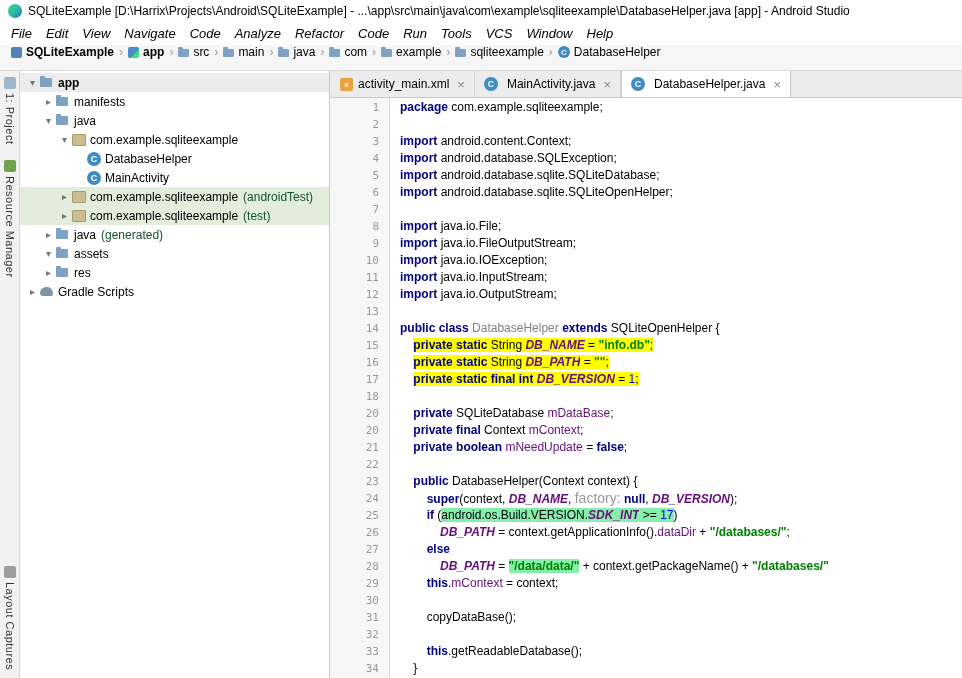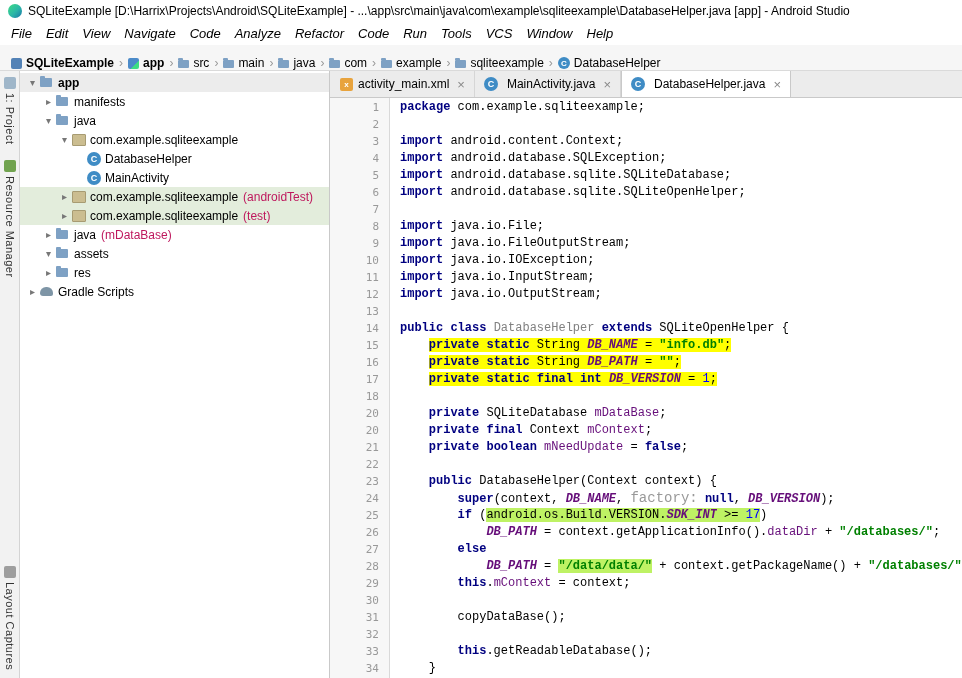--- a/index.html
+++ b/index.html
@@ -10,21 +10,21 @@
 
 .title-bar{height:22px;flex:none;display:flex;align-items:center;gap:6px;padding:0 8px;background:#fff;font-size:12px;white-space:nowrap;overflow:hidden;}
 .as-logo{width:14px;height:14px;flex:none;border-radius:50%;background:linear-gradient(135deg,#3ddc84 0%,#2bb6a8 55%,#1a73a8 100%);}
 .title-text{overflow:hidden;text-overflow:ellipsis;white-space:nowrap;}
 
 
 .menu-bar{height:23px;flex:none;display:flex;align-items:center;padding:0 4px;font-size:13px;background:#fff;}
 .menu-item{padding:2px 7px;cursor:default;font-style:italic;}
 
 
-.crumbs{height:26px;flex:none;display:flex;align-items:flex-end;padding:0 10px;font-size:12px;background:#F6F6F6;border-bottom:1px solid #DADADA;white-space:nowrap;overflow:hidden;}
+.crumbs{height:26px;flex:none;display:flex;align-items:flex-start;padding:0 10px;font-size:12px;background:#F6F6F6;border-bottom:1px solid #DADADA;white-space:nowrap;overflow:hidden;}
 .crumb{display:inline-flex;align-items:center;margin:0 1px;}
 .bold{font-weight:bold;}
 .crumb-sep{color:#999;margin:0 4px;font-size:12px;}
 .bicon{width:11px;height:11px;display:inline-flex;align-items:center;justify-content:center;margin-right:4px;position:relative;flex:none;}
 .bicon-project{background:#5382B6;border-radius:2px;}
 .bicon-module{background:linear-gradient(135deg,#4C8BC9 60%,#3DDC84 60%);border-radius:2px;}
 .bicon-folder{background:#7EA1C4;border-radius:1px;margin-top:2px;height:8px;}
 .bicon-folder::before{content:"";position:absolute;left:0;top:-2px;width:5px;height:2px;background:#7EA1C4;border-radius:1px 1px 0 0;}
 .bicon-class{border-radius:50%;background:#3F8CC5;color:#fff;font-size:8px;font-weight:bold;width:12px;height:12px;}
 
@@ -65,42 +65,42 @@
 .tree-arrow{width:13px;flex:none;color:#777;font-size:10px;text-align:center;}
 .ticon{width:15px;height:13px;position:relative;flex:none;margin-right:4px;}
 .ticon-folder::before{content:"";position:absolute;left:1px;top:0;width:5px;height:3px;background:#7EA1C4;border-radius:1px 1px 0 0;}
 .ticon-folder::after{content:"";position:absolute;left:1px;top:2px;width:12px;height:9px;background:#7EA1C4;border-radius:1px;}
 .ticon-package::after{content:"";position:absolute;left:1px;top:1px;width:12px;height:10px;background:#CBBD90;border:1px solid #A79B72;border-radius:1px;}
 .ticon-file::after{content:"";position:absolute;left:2px;top:0;width:10px;height:12px;background:#FAFAFA;border:1px solid #9E9E9E;}
 .ticon-gradle::after{content:"";position:absolute;left:1px;top:2px;width:13px;height:9px;background:#7E95A6;border-radius:6px 6px 2px 3px;}
 .ticon-class{display:inline-flex;align-items:center;justify-content:center;width:14px;height:14px;border-radius:50%;background:#3F8CC5;color:#fff;font-size:9px;font-weight:bold;margin-right:4px;flex:none;font-style:normal;}
 .ticon-xml{display:inline-flex;align-items:center;justify-content:center;width:13px;height:13px;border-radius:2px;background:#E8A33D;color:#fff;font-size:8px;font-weight:bold;flex:none;}
 .tree-label{color:#000;}
-.tree-suffix{color:#be185d;margin-left:5px;}
+.tree-suffix{color:#14532d;margin-left:5px;}
 
 
 .editor{flex:1;display:flex;flex-direction:column;min-width:0;min-height:0;background:#fff;}
 .tab-bar{height:27px;flex:none;display:flex;align-items:stretch;background:#ECECEC;border-bottom:1px solid #C9C9C9;padding-left:1px;}
 .tab{display:flex;align-items:center;gap:5px;padding:0 9px;font-size:12px;border-right:1px solid #D6D6D6;color:#000;cursor:default;}
 .tab-active{background:#fff;border-left:1px solid #C9C9C9;border-right:1px solid #C9C9C9;}
 .tab-close{color:#888;font-size:13px;margin-left:3px;}
 .editor-body{flex:1;display:flex;min-height:0;overflow:hidden;}
 .gutter{width:60px;flex:none;background:#F7F7F7;border-right:1px solid #D9D9D9;text-align:right;padding:1px 10px 0 0;font-family:"DejaVu Sans Mono",monospace;font-size:11px;color:#999;}
 .gutter-line{height:17px;line-height:17px;}
-.code{flex:1;font-family:Liberation Mono, monospace;font-size:12px;line-height:17px;white-space:pre;padding:1px 0 0 10px;overflow:hidden;color:#000;}
+.code{flex:1;font-family:Liberation Sans, sans-serif;font-size:12px;line-height:17px;white-space:pre;padding:1px 0 0 10px;overflow:hidden;color:#000;}
 .code-line{height:17px;}
 .tok-k{color:#000080;font-weight:bold;}
 .tok-s{color:#008000;font-weight:bold;}
 .tok-f{color:#660E7A;font-style:italic;font-weight:bold;}
 .tok-m{color:#660E7A;}
 .tok-n{color:#0000FF;}
 .tok-g{color:#808080;}
 .tok-h{color:#999;font-size:14px;}
 .bg-y{background:#FFFF00;}
-.bg-p{background:#bef264;}
+.bg-p{background:#86efac;}
 </style>
 </head>
 <body>
 
 <div class="window">
   <div class="title-bar">
     <span class="as-logo"></span>
     <span class="title-text">SQLiteExample [D:\Harrix\Projects\Android\SQLiteExample] - ...\app\src\main\java\com\example\sqliteexample\DatabaseHelper.java [app] - Android Studio</span>
   </div>
   <div class="menu-bar">
@@ -225,21 +225,21 @@
           <div class="tree-row row-hl" style="padding-left: 38px;">
             <span class="tree-arrow">▸</span>
             <span class="ticon ticon-package"></span>
             <span class="tree-label">com.example.sqliteexample</span>
             <span class="tree-suffix">(test)</span>
           </div>
           <div class="tree-row" style="padding-left: 22px;">
             <span class="tree-arrow">▸</span>
             <span class="ticon ticon-folder"></span>
             <span class="tree-label">java</span>
-            <span class="tree-suffix">(mDataBase)</span>
+            <span class="tree-suffix">(generated)</span>
           </div>
           <div class="tree-row" style="padding-left: 22px;">
             <span class="tree-arrow">▾</span>
             <span class="ticon ticon-folder"></span>
             <span class="tree-label">assets</span>
           </div>
           <div class="tree-row" style="padding-left: 22px;">
             <span class="tree-arrow">▸</span>
             <span class="ticon ticon-folder"></span>
             <span class="tree-label">res</span>

